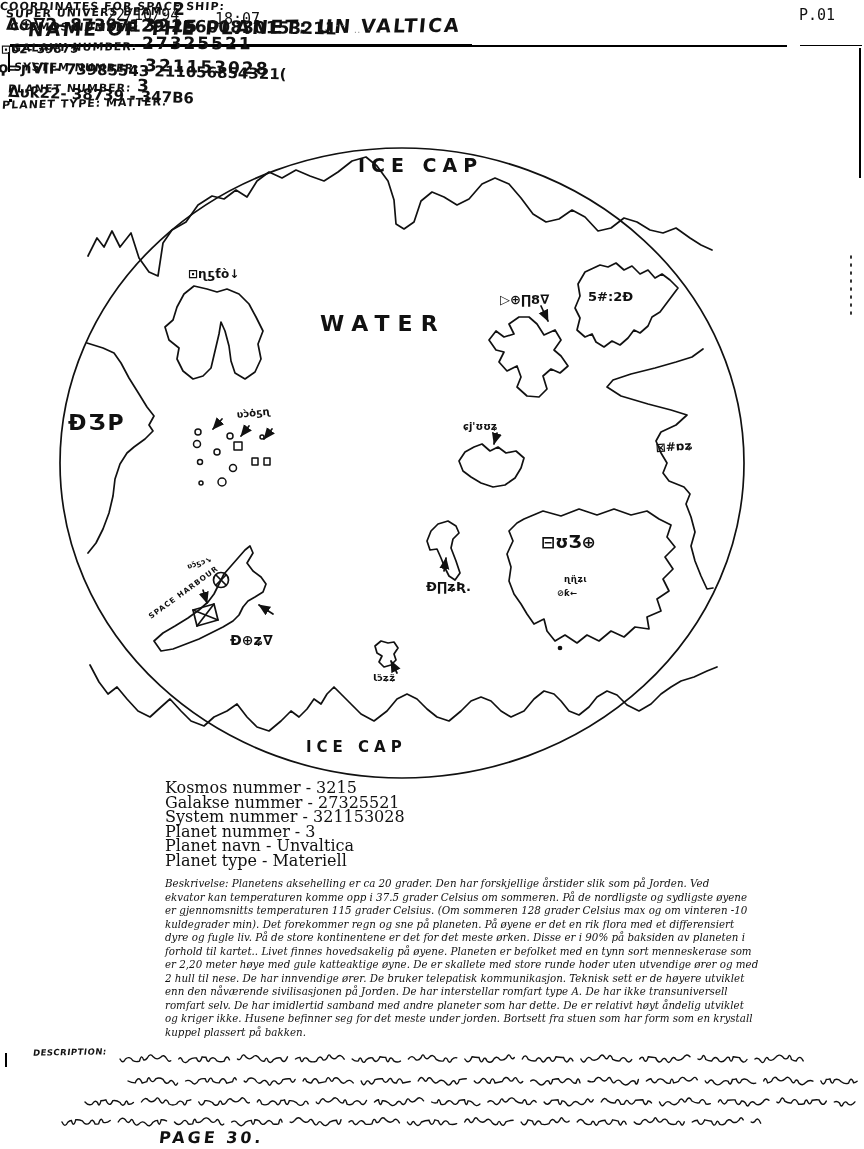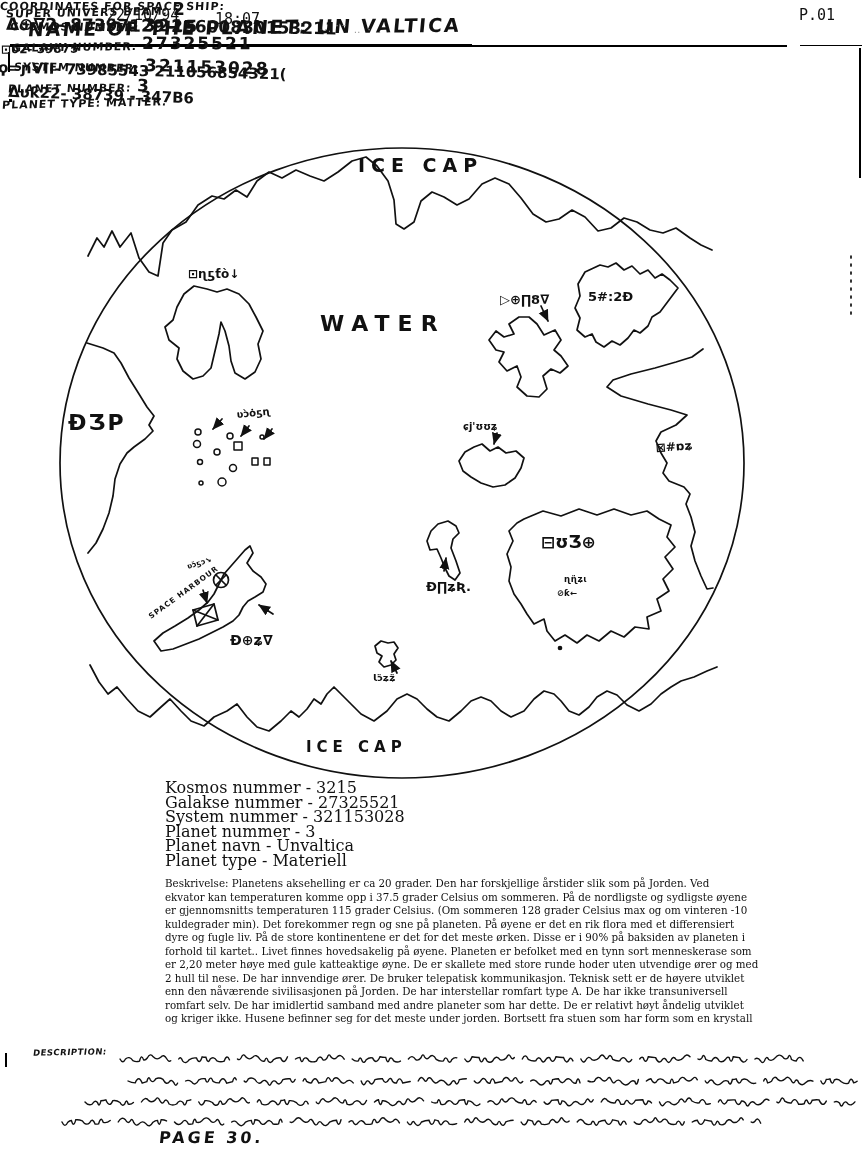--- a/index.html
+++ b/index.html
@@ -17,21 +17,21 @@
   #planet-info{left:26px;top:50px;width:300px;}
   .pi-line{position:absolute;white-space:nowrap;}
   .pi-label{font-size:11px;font-weight:bold;letter-spacing:1px;transform:skewX(-5deg);display:inline-block;}
   .pi-value{font-size:17px;font-weight:bold;letter-spacing:2px;display:inline-block;transform:rotate(1deg);}
   
   #coords{left:492px;top:48px;width:372px;}
   .co-line{position:absolute;white-space:nowrap;font-weight:bold;}
   
   #typed-info{left:165px;top:781px;font-size:16px;line-height:14.6px;}
   #description{left:165px;top:877px;font-size:10.3px;line-height:13.5px;}
-  #description div{white-space:nowrap;}
+  #description div{white-space:nowrap;font-style:italic;}
   
   #desc-label{left:33px;top:1047px;font-size:8.5px;font-weight:bold;letter-spacing:.5px;transform:rotate(-1deg) skewX(-8deg);}
   #page-label{left:159px;top:1128px;font-size:16px;font-weight:bold;letter-spacing:3px;transform:skewX(-6deg);}
   svg{position:absolute;left:0;top:0;}
   svg text{fill:#111;}
 </style>
 </head>
 <body>
 
 <div id="page">
@@ -185,18 +185,19 @@
     <div>ekvator kan temperaturen komme opp i   37.5 grader Celsius om sommeren. På de nordligste og sydligste øyene</div>
     <div>er gjennomsnitts temperaturen 115 grader Celsius. (Om sommeren 128 grader Celsius max og om vinteren -10</div>
     <div>kuldegrader min). Det forekommer regn og sne på planeten. På øyene er det en rik flora med et differensiert</div>
     <div>dyre og fugle liv.  På de store kontinentene er det for det meste ørken. Disse er i 90% på baksiden av planeten i</div>
     <div>forhold til kartet.. Livet finnes hovedsakelig på øyene.  Planeten er befolket med en tynn sort menneskerase som</div>
     <div>er 2,20 meter høye med gule katteaktige øyne. De er skallete med store runde hoder uten utvendige ører og med</div>
     <div>2 hull til nese. De har innvendige ører. De bruker telepatisk kommunikasjon. Teknisk sett er de høyere utviklet</div>
     <div>enn den nåværende sivilisasjonen på Jorden. De har interstellar romfart type A. De har ikke transuniversell</div>
     <div>romfart selv. De har imidlertid samband med andre planeter som har dette. De er relativt høyt åndelig utviklet</div>
     <div>og kriger ikke. Husene befinner seg for det meste under jorden. Bortsett fra stuen som har form som en krystall</div>
+    <div>kuppel plassert på bakken.</div>
   </div>
 
   <div class="abs" id="desc-label">DESCRIPTION:</div>
   <div class="abs" id="page-label">PAGE 30.</div>
 
 </div>
 
 </body></html>

